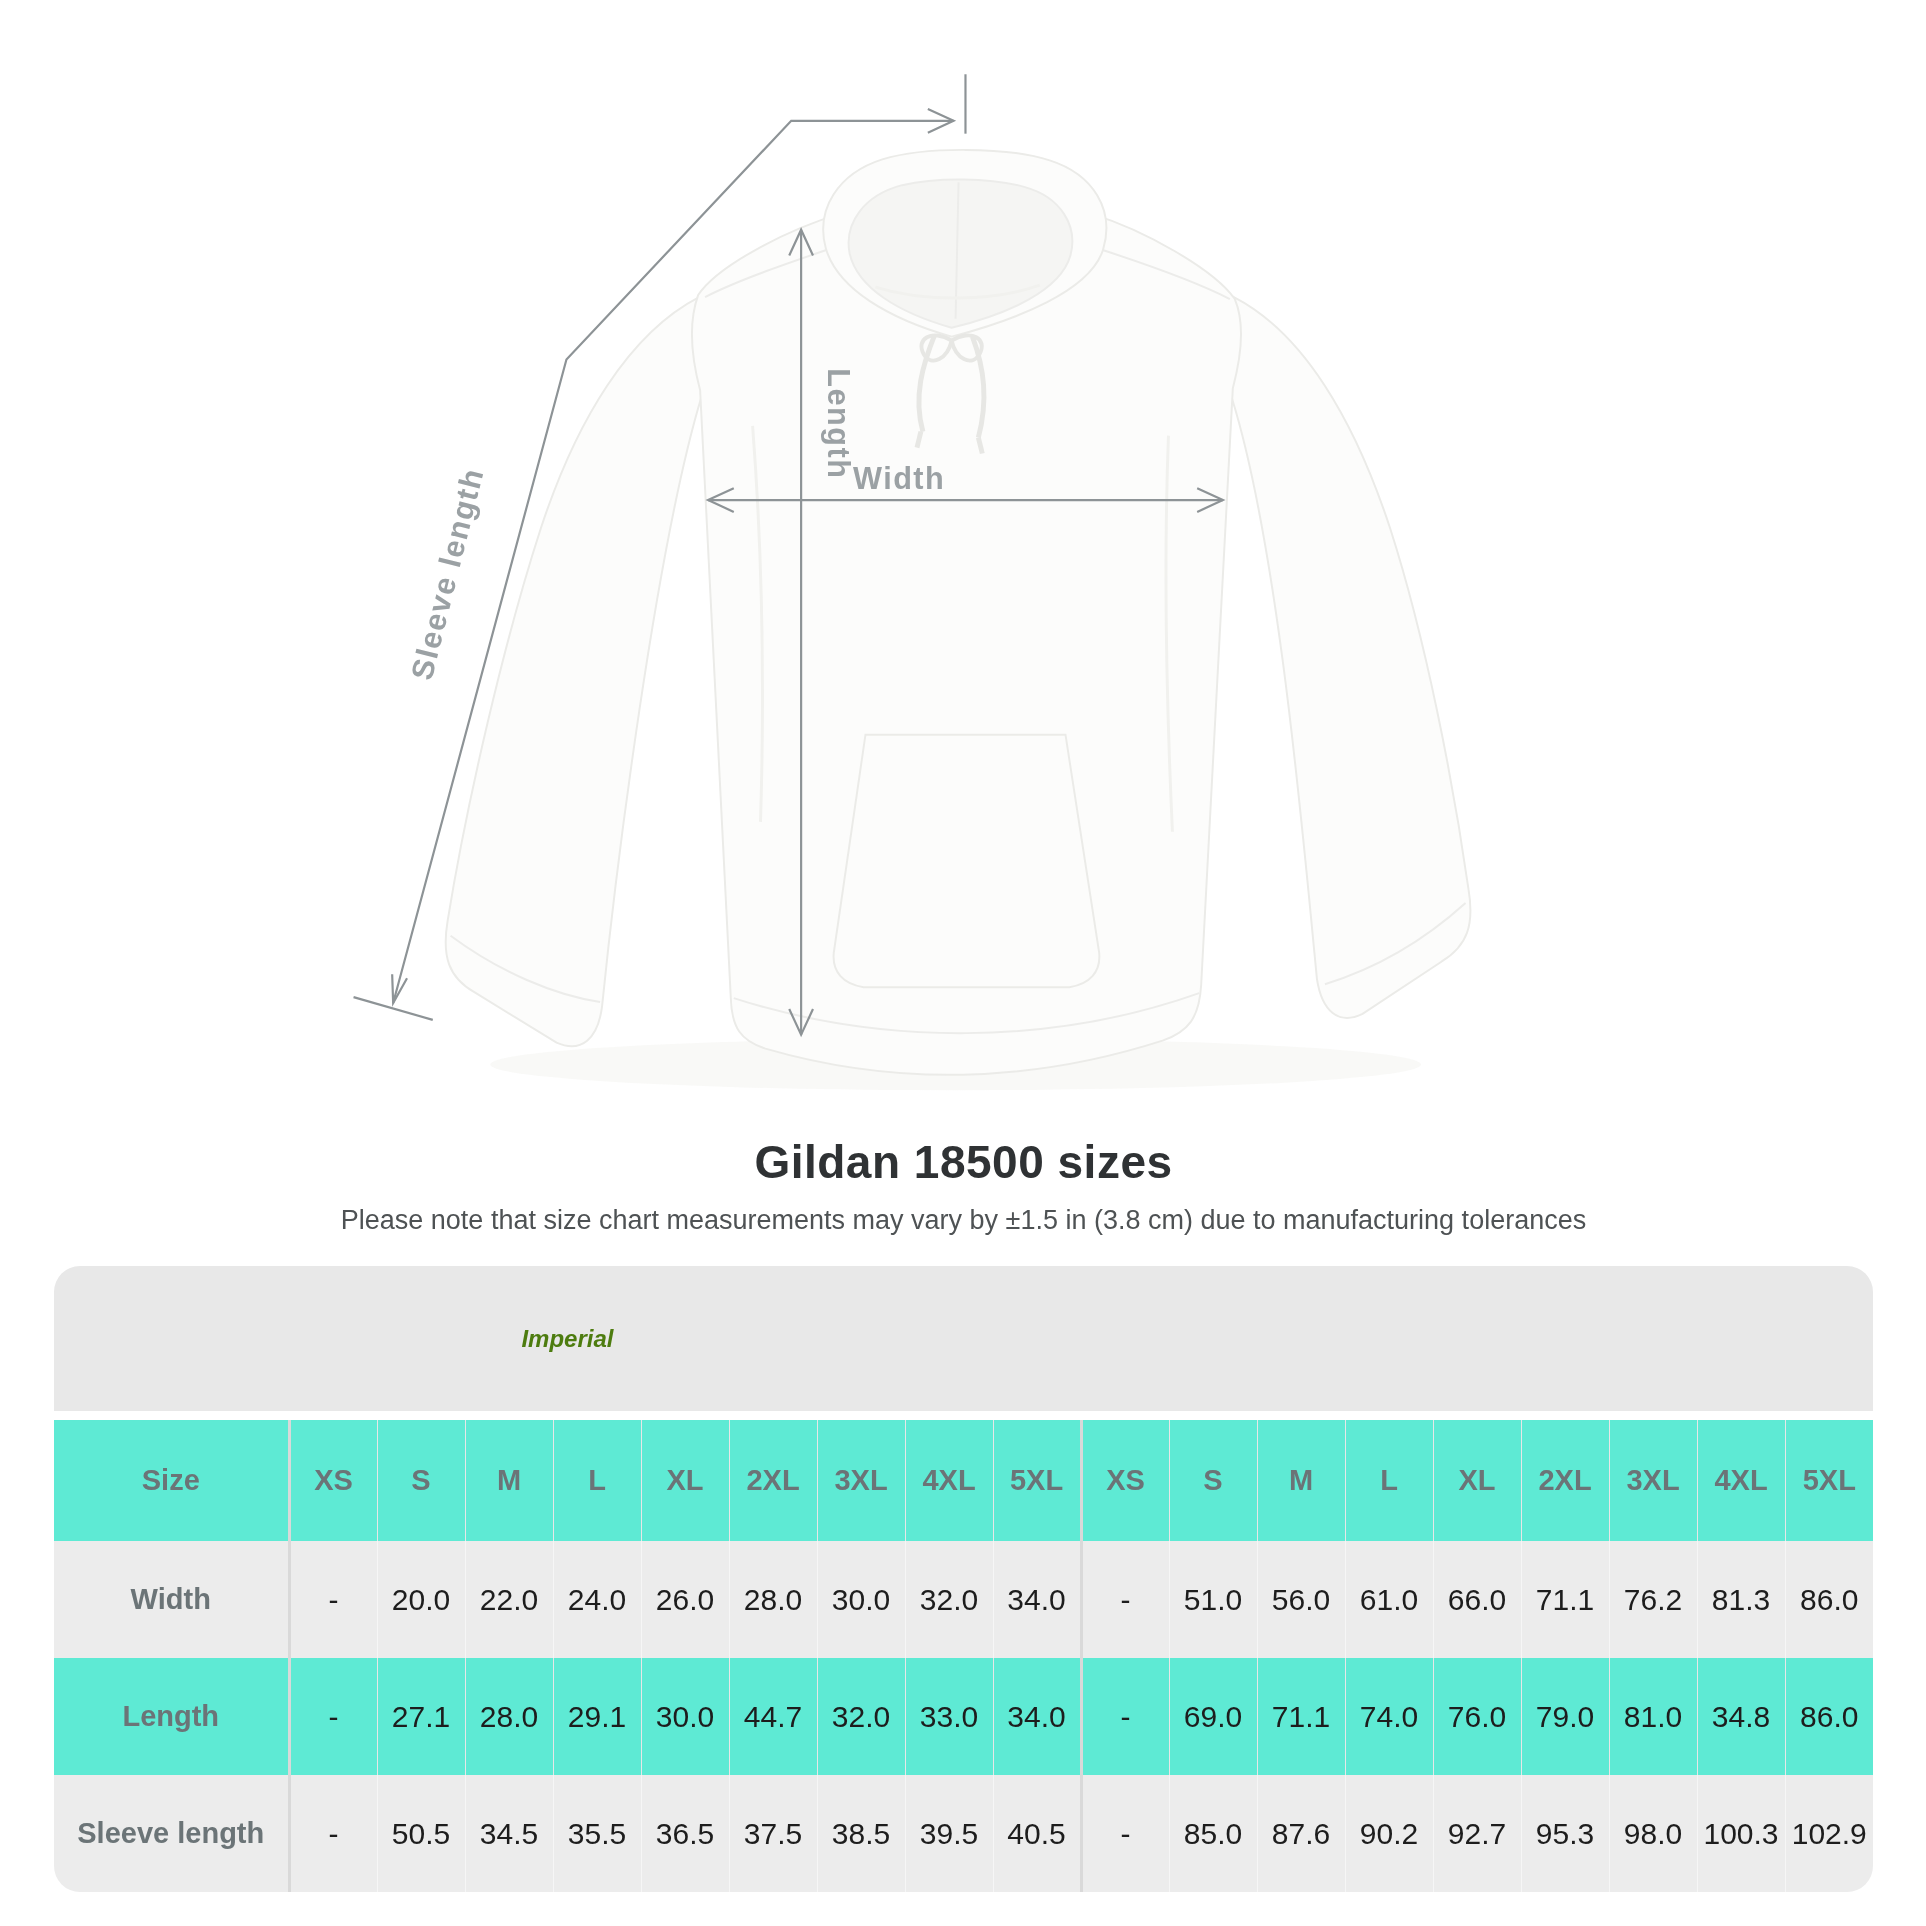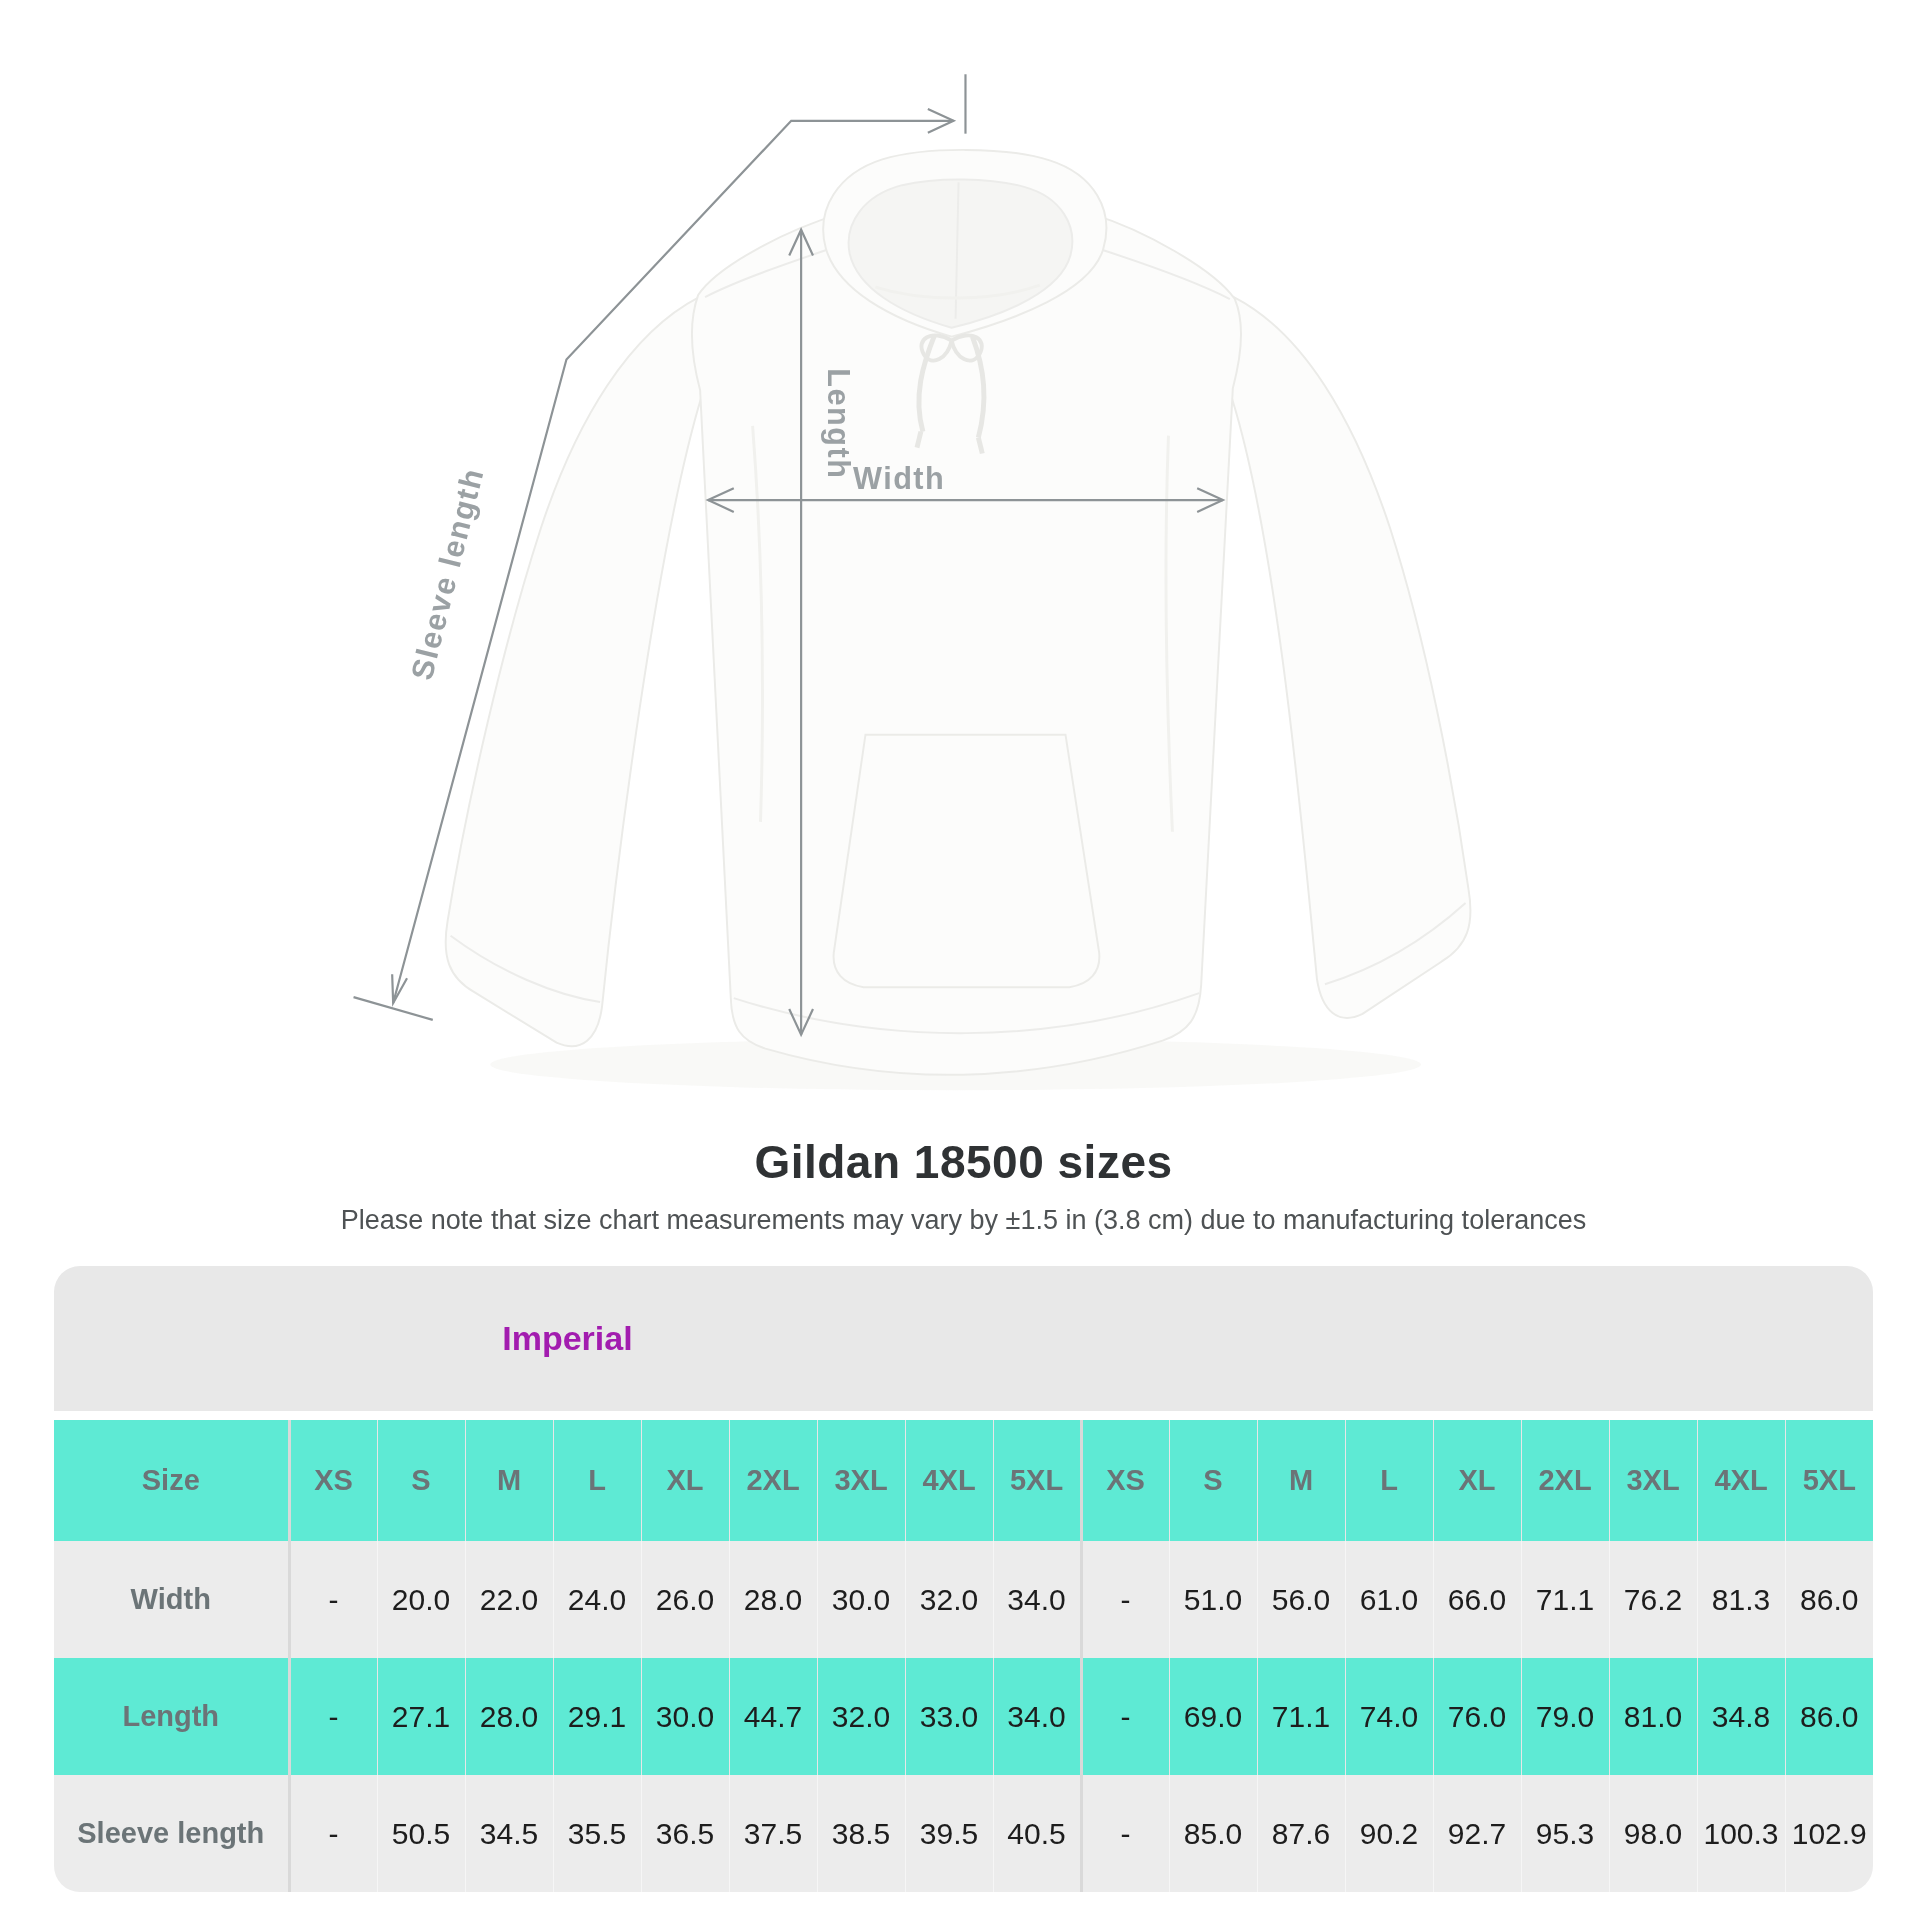--- a/index.html
+++ b/index.html
@@ -29,21 +29,21 @@
   }
 
   
   .table-zone{margin:0 54px;}
   .unit-band{
     display:flex;background:#e8e8e8;border-radius:26px 26px 0 0;
     height:145px;margin-bottom:9px;align-items:center;
   }
   .unit-group{flex:0 0 56.45%;text-align:center;}
   .unit-group.metric{flex:0 0 43.55%;}
-  .unit-name{font-size:34px;font-weight:bold;color:#a21caf;}
+  .unit-name{font-size:24px;font-weight:bold;font-style:italic;color:#4d7c0f;}
   .unit-sub{font-size:26px;font-style:italic;color:#5f686b;margin-top:12px;}
 
   .table-card{border-radius:0 0 26px 26px;overflow:hidden;}
   table.size-table{width:100%;border-collapse:collapse;table-layout:fixed;}
   .size-table th,.size-table td{
     text-align:center;vertical-align:middle;padding:0;
   }
   tr.header-row{height:121px;background:#ffffff;}
   tr.data-row{height:117px;}
   tr.stripe{background:#ececec;}

